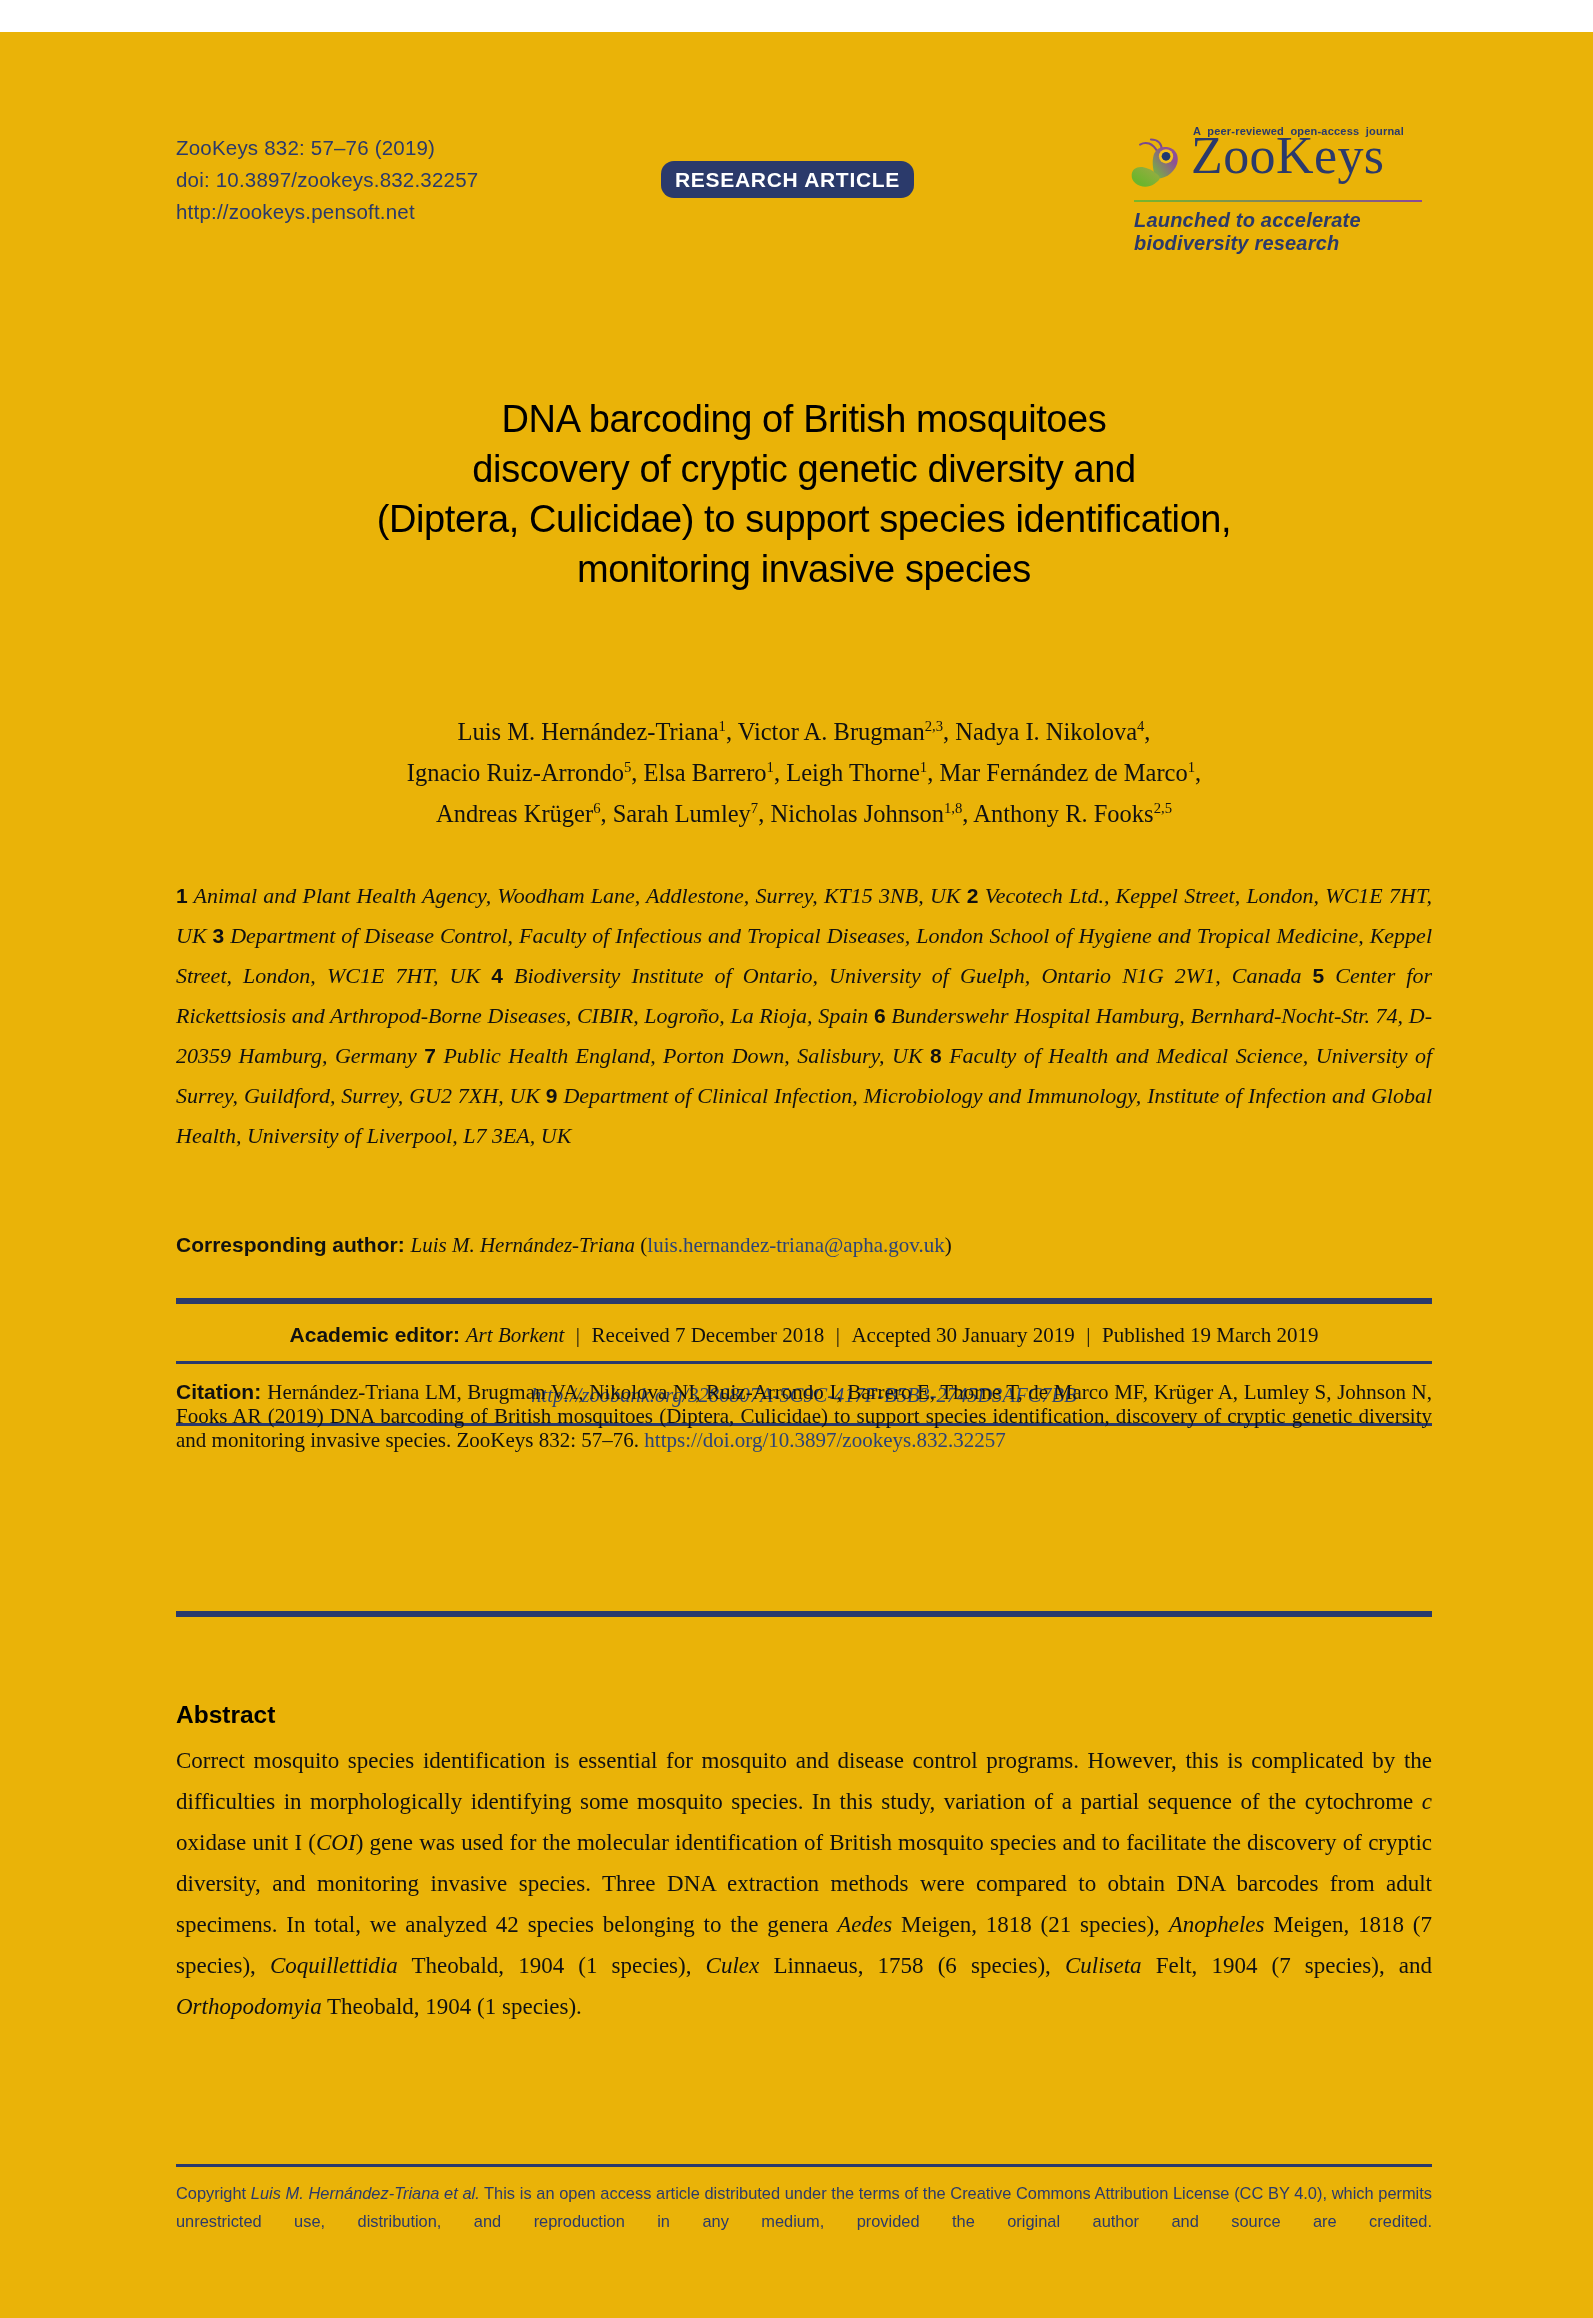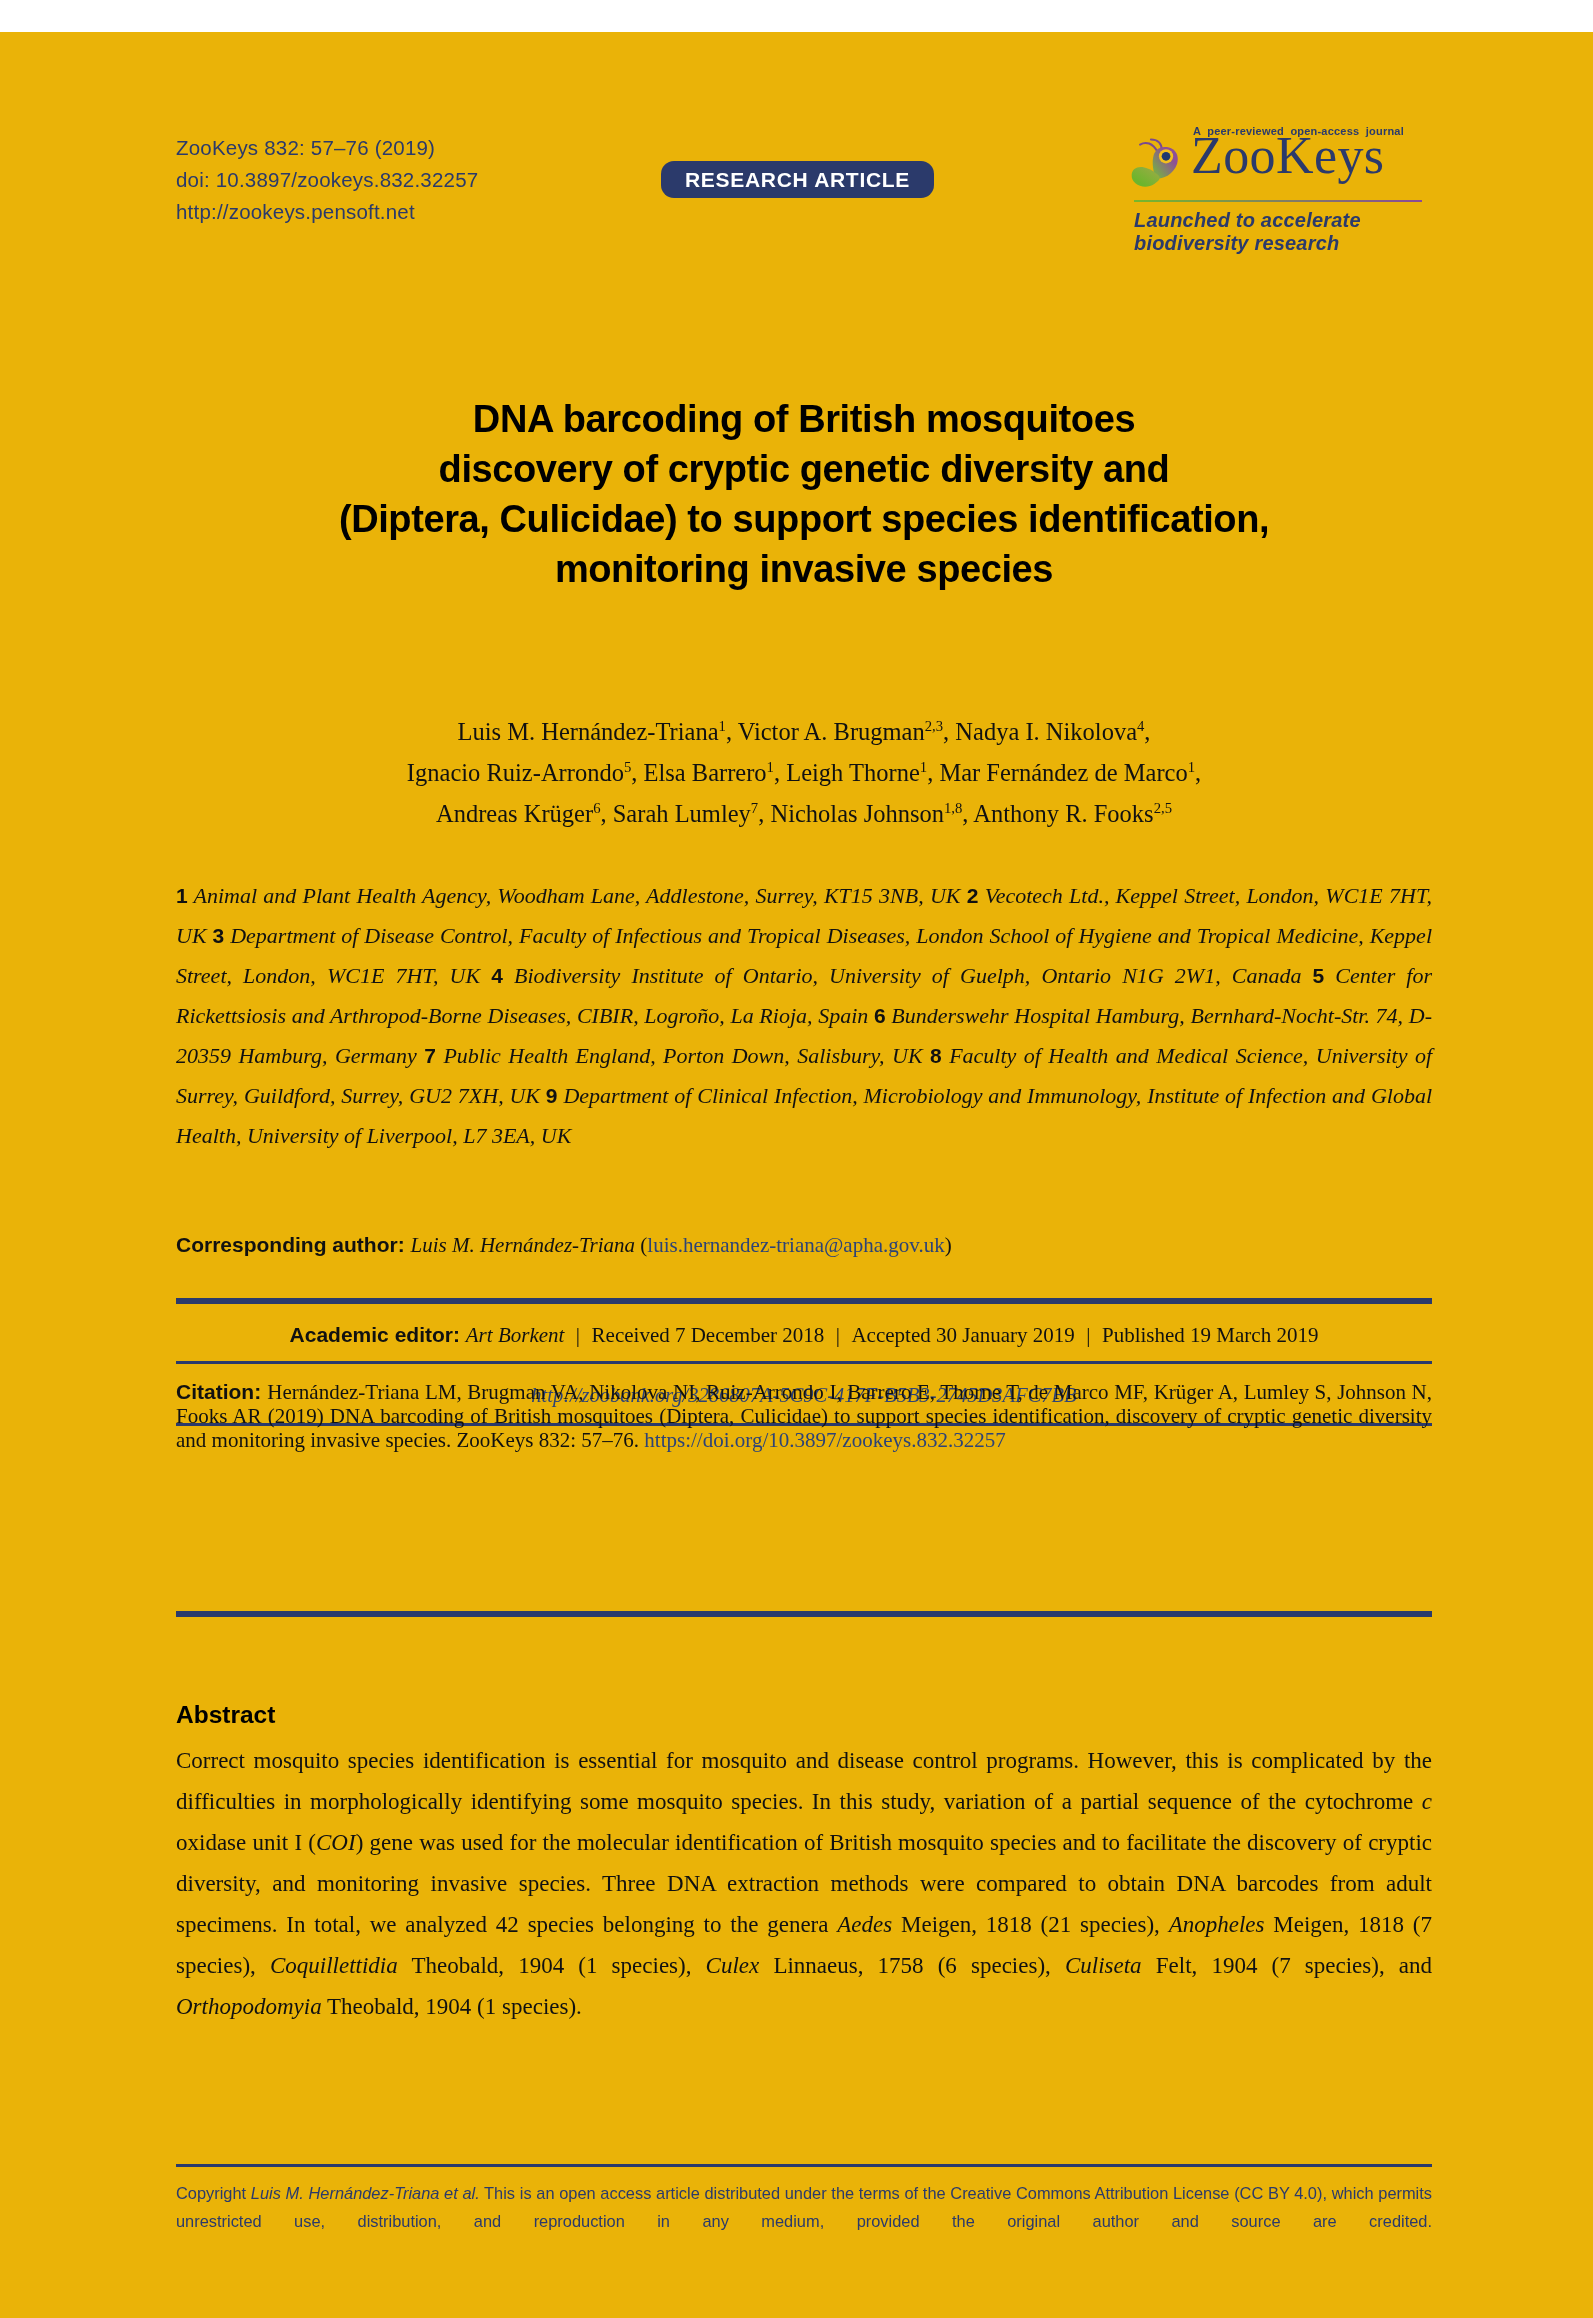--- a/index.html
+++ b/index.html
@@ -19,38 +19,38 @@
     color:var(--ink);
     overflow:hidden;
     margin-top:32px;
   }
   .abs{position:absolute;}
   .content-w{left:176px;width:1256px;}
 
   
   .masthead-left{top:100px;left:176px;font-family:"Liberation Sans",sans-serif;
     font-size:20.5px;line-height:32px;color:var(--navy);letter-spacing:0.2px;}
-  .badge{top:129px;left:661px;width:273px;height:37px;border-radius:13px;
+  .badge{top:129px;left:661px;width:253px;height:37px;border-radius:13px;
     background:var(--navy);display:flex;align-items:center;justify-content:center;}
   .badge span{color:#ffffff;font-family:"Liberation Sans",sans-serif;font-weight:bold;
     font-size:21px;letter-spacing:0.7px;}
   .logo{top:93px;left:1134px;width:288px;color:var(--navy);}
   .logo-tagline-top{font-family:"Liberation Sans",sans-serif;font-weight:bold;
     font-size:11px;margin-left:59px;word-spacing:3.3px;letter-spacing:0.2px;}
   .logo-row{position:relative;height:61px;}
   .butterfly{position:absolute;left:-4.9px;top:0px;}
   .logo-name{position:absolute;left:57px;top:-11.5px;font-family:"Liberation Serif",serif;
     font-size:52px;letter-spacing:0.4px;}
   .logo-rule{height:2.5px;margin-top:1.6px;background:linear-gradient(90deg,var(--green),var(--purple));}
   .logo-tagline-bottom{font-family:"Liberation Sans",sans-serif;font-weight:bold;
     font-style:italic;font-size:20px;margin-top:6.5px;letter-spacing:0.2px;}
 
   
   .title{top:362px;text-align:center;font-family:"Liberation Sans",sans-serif;
-    font-weight:bold;font-size:38px;line-height:50px;letter-spacing:-0.4px;color:#000;}
+    font-weight:normal;font-size:38px;line-height:50px;letter-spacing:-0.4px;color:#000;}
   .authors{top:679px;text-align:center;font-size:24.5px;line-height:41px;}
   .authors sup, .affiliations sup{font-size:.6em;line-height:0;}
 
   
   .affiliations{top:844px;font-size:22px;line-height:40px;font-style:italic;
     text-align:justify;}
   .corresponding{top:1201px;font-size:21px;}
   .editor-row{top:1291px;text-align:center;font-size:21px;}
   .zoobank{top:1352px;text-align:center;font-size:20.5px;}
   .citation{top:1348px;font-size:21px;line-height:24px;text-align:justify;}

